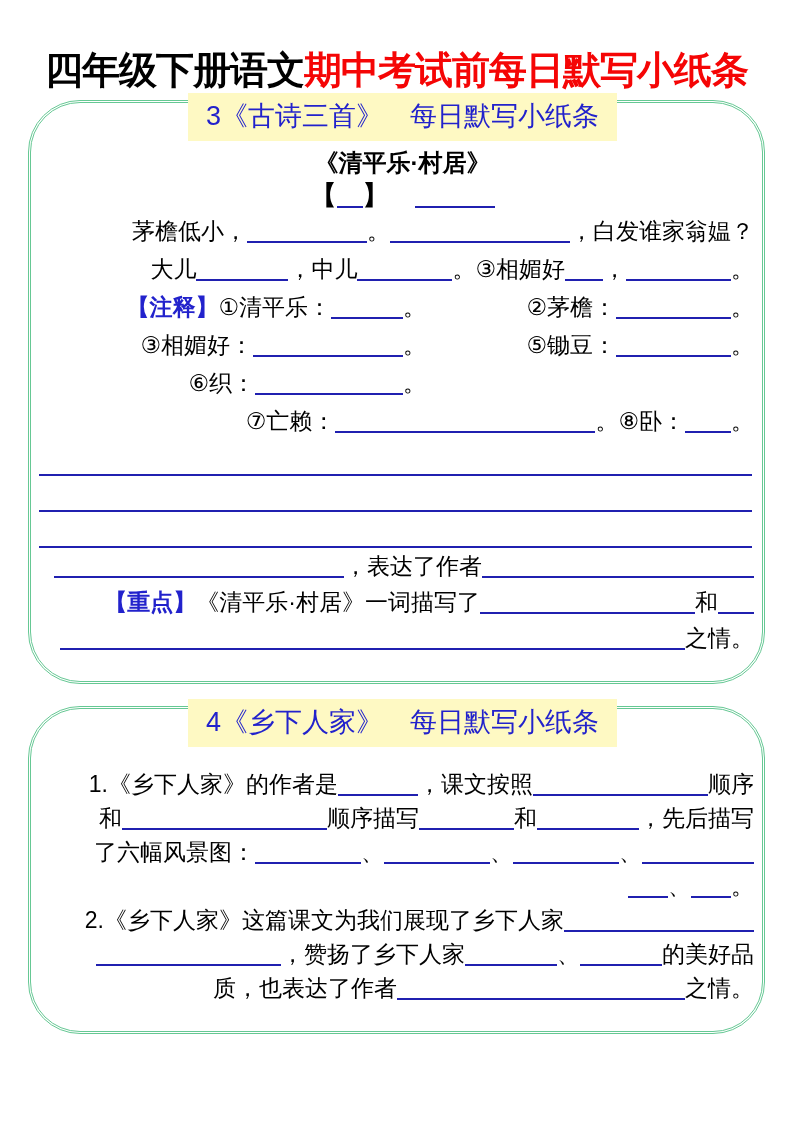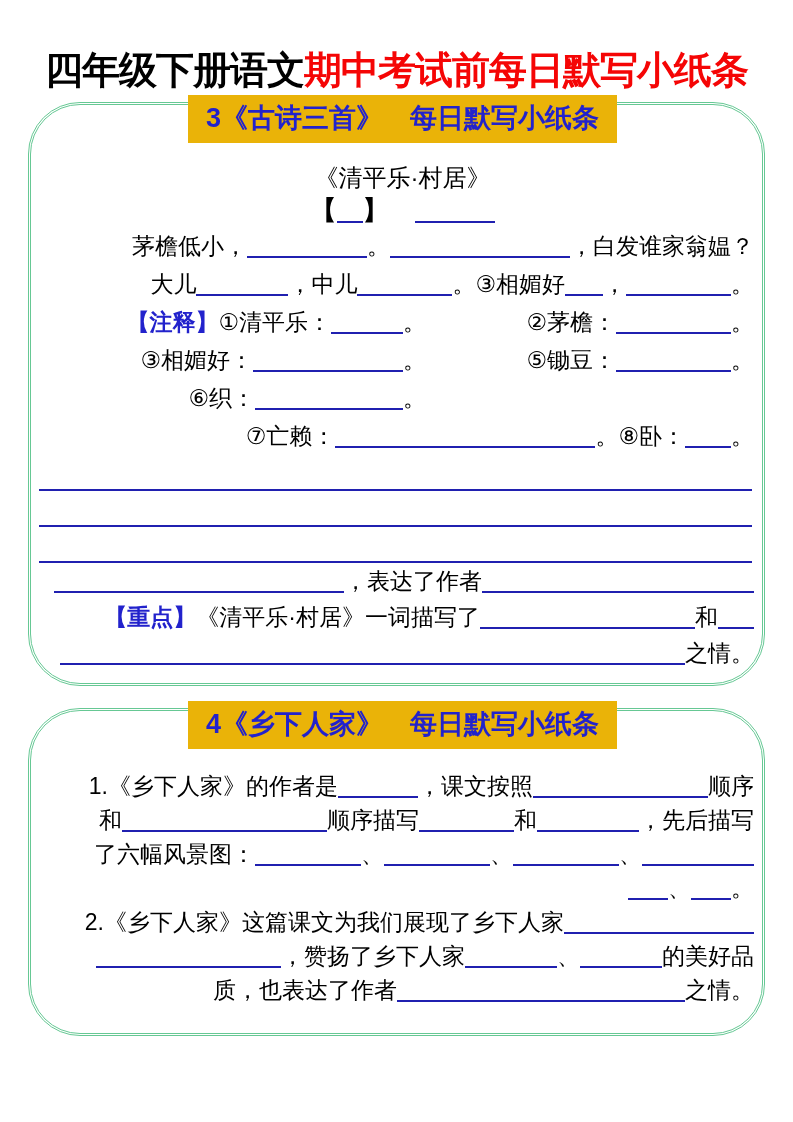--- a/index.html
+++ b/index.html
@@ -15,52 +15,52 @@
   
   .main-title{
     margin:50px 0 8px;
     text-align:center;
     font-size:38px;
     font-weight:bold;
     letter-spacing:-1px;
     line-height:1.1;
     white-space:nowrap;
   }
-  .t-black{color:#000000;font-family:Liberation Mono, monospace;}
+  .t-black{color:#000000;}
   .t-red{color:#f50505;}
   
   .box{
     margin:0 28px;
     border:3px double #66c894;
     border-radius:52px;
     padding:0 8px 0 20px;
     box-sizing:border-box;
     background:#fff;
   }
   .box1{height:584px;}
   .box2{height:328px;margin-top:22px;}
   
   .pill{
     width:max-content;
     margin:-10px auto 0;
     padding:7px 18px 9px;
-    background:#eab308;
+    background:#fef9c3;
     color:#2222cc;
     font-size:27px;
-    font-weight:bold;
+    font-weight:normal;
     line-height:1.2;
     white-space:nowrap;
     text-align:right;
   }
   
   .poem-title{
     text-align:center;
-    font-weight:normal;
+    font-weight:bold;
     font-size:24px;
-    margin-top:20px;
+    margin-top:7px;
     line-height:30px;
   }
   .center-line{
     text-align:center;
     font-size:26px;
     font-weight:bold;
     line-height:34px;
     height:34px;
   }
   .line{

